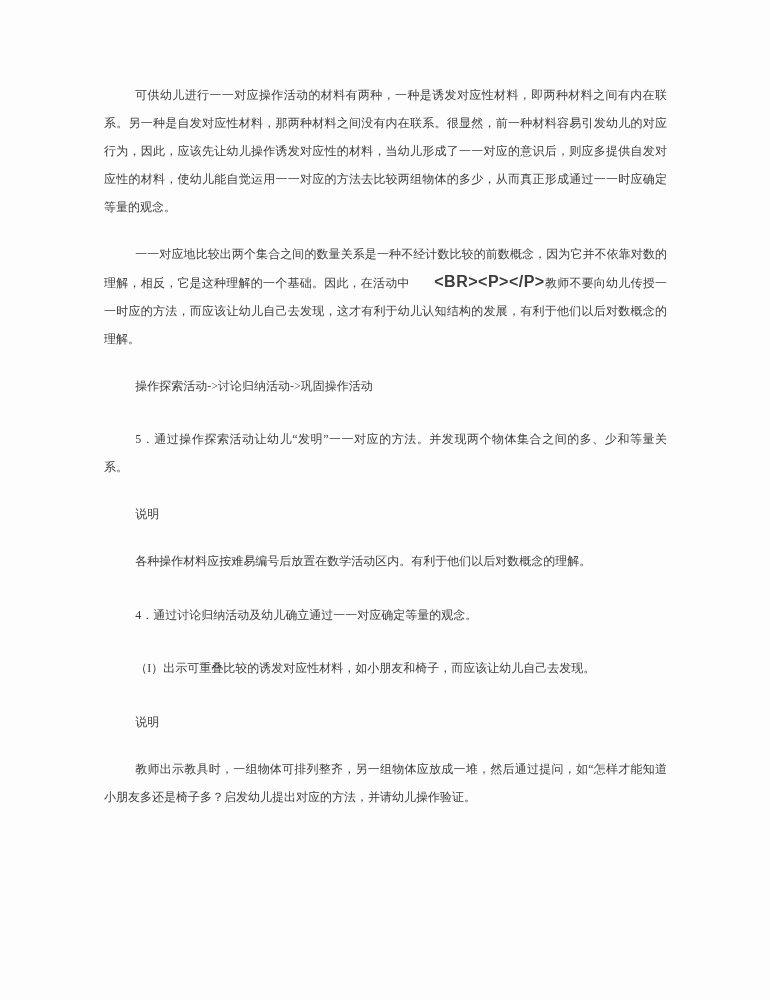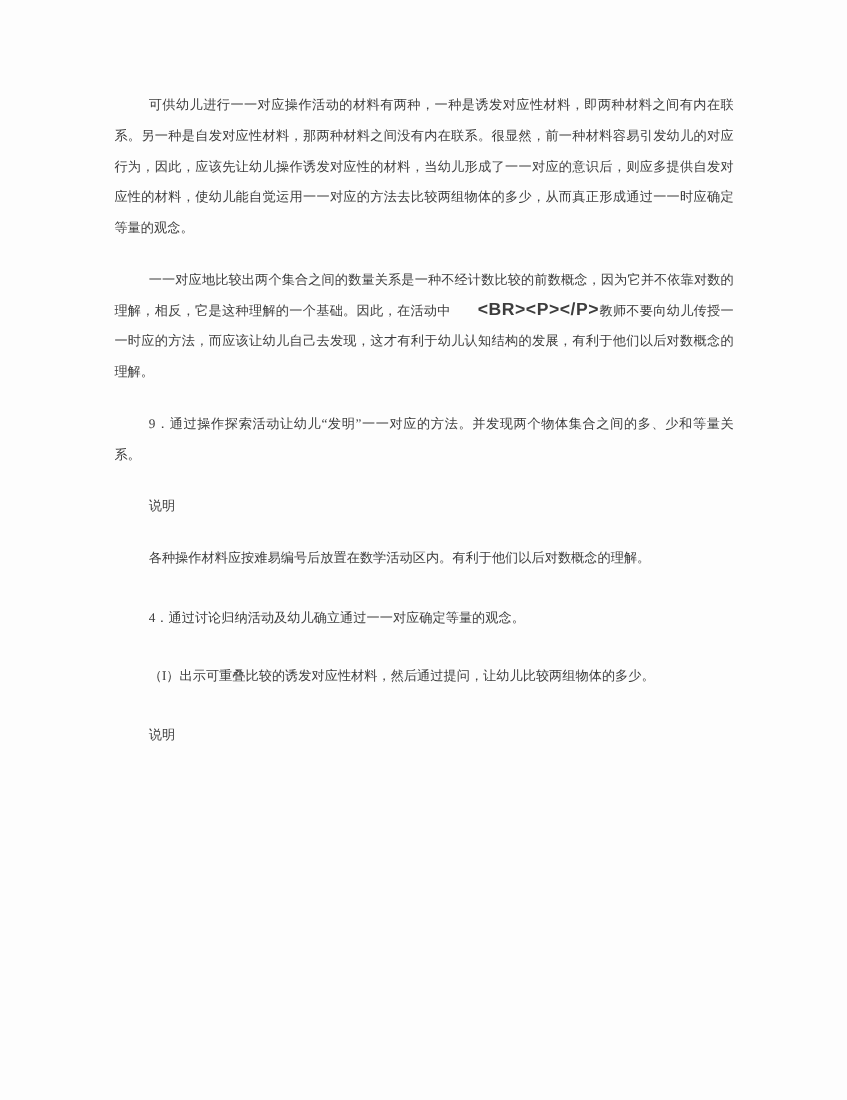--- a/index.html
+++ b/index.html
@@ -41,28 +41,30 @@
 </head>
 <body style="background: rgb(253, 253, 253);">
 
 <main class="page" style="color: rgb(61, 61, 61);">
 
   <p class="para gap-a">可供幼儿进行一一对应操作活动的材料有两种，一种是诱发对应性材料，即两种材料之间有内在联系。另一种是自发对应性材料，那两种材料之间没有内在联系。很显然，前一种材料容易引发幼儿的对应行为，因此，应该先让幼儿操作诱发对应性的材料，当幼儿形成了一一对应的意识后，则应多提供自发对应性的材料，使幼儿能自觉运用一一对应的方法去比较两组物体的多少，从而真正形成通过一一时应确定等量的观念。</p>
 
   <p class="para gap-a"><span>一一对应地比较出两个集合之间的数量关系是一种不经计数比较的前数概念，因为它并不依靠对数的理解，相反，它是这种理解的一个基础。因此，在活动中　　</span><span class="code-inline">&lt;BR&gt;&lt;P&gt;&lt;/P&gt;</span><span>教师不要向幼儿传授一一时应的方法，而应该让幼儿自己去发现，这才有利于幼儿认知结构的发展，有利于他们以后对数概念的理解。</span></p>
 
 
+  <p class="para gap-b">操作探索活动-&gt;讨论归纳活动-&gt;巩固操作活动</p>
 
-  <p class="para gap-a">9．通过操作探索活动让幼儿“发明”一一对应的方法。并发现两个物体集合之间的多、少和等量关系。</p>
+  <p class="para gap-a">5．通过操作探索活动让幼儿“发明”一一对应的方法。并发现两个物体集合之间的多、少和等量关系。</p>
 
   <p class="para gap-a">说明</p>
 
   <p class="para gap-c">各种操作材料应按难易编号后放置在数学活动区内。有利于他们以后对数概念的理解。</p>
 
   <p class="para gap-b">4．通过讨论归纳活动及幼儿确立通过一一对应确定等量的观念。</p>
 
-  <p class="para gap-c">（I）出示可重叠比较的诱发对应性材料，然后通过提问，让幼儿比较两组物体的多少。</p>
+  <p class="para gap-c">（I）出示可重叠比较的诱发对应性材料，如小朋友和椅子，而应该让幼儿自己去发现。</p>
 
   <p class="para gap-a">说明</p>
 
+  <p class="para gap-c">教师出示教具时，一组物体可排列整齐，另一组物体应放成一堆，然后通过提问，如“怎样才能知道小朋友多还是椅子多？启发幼儿提出对应的方法，并请幼儿操作验证。</p>
 
 
 </main>
 
 </body></html>

